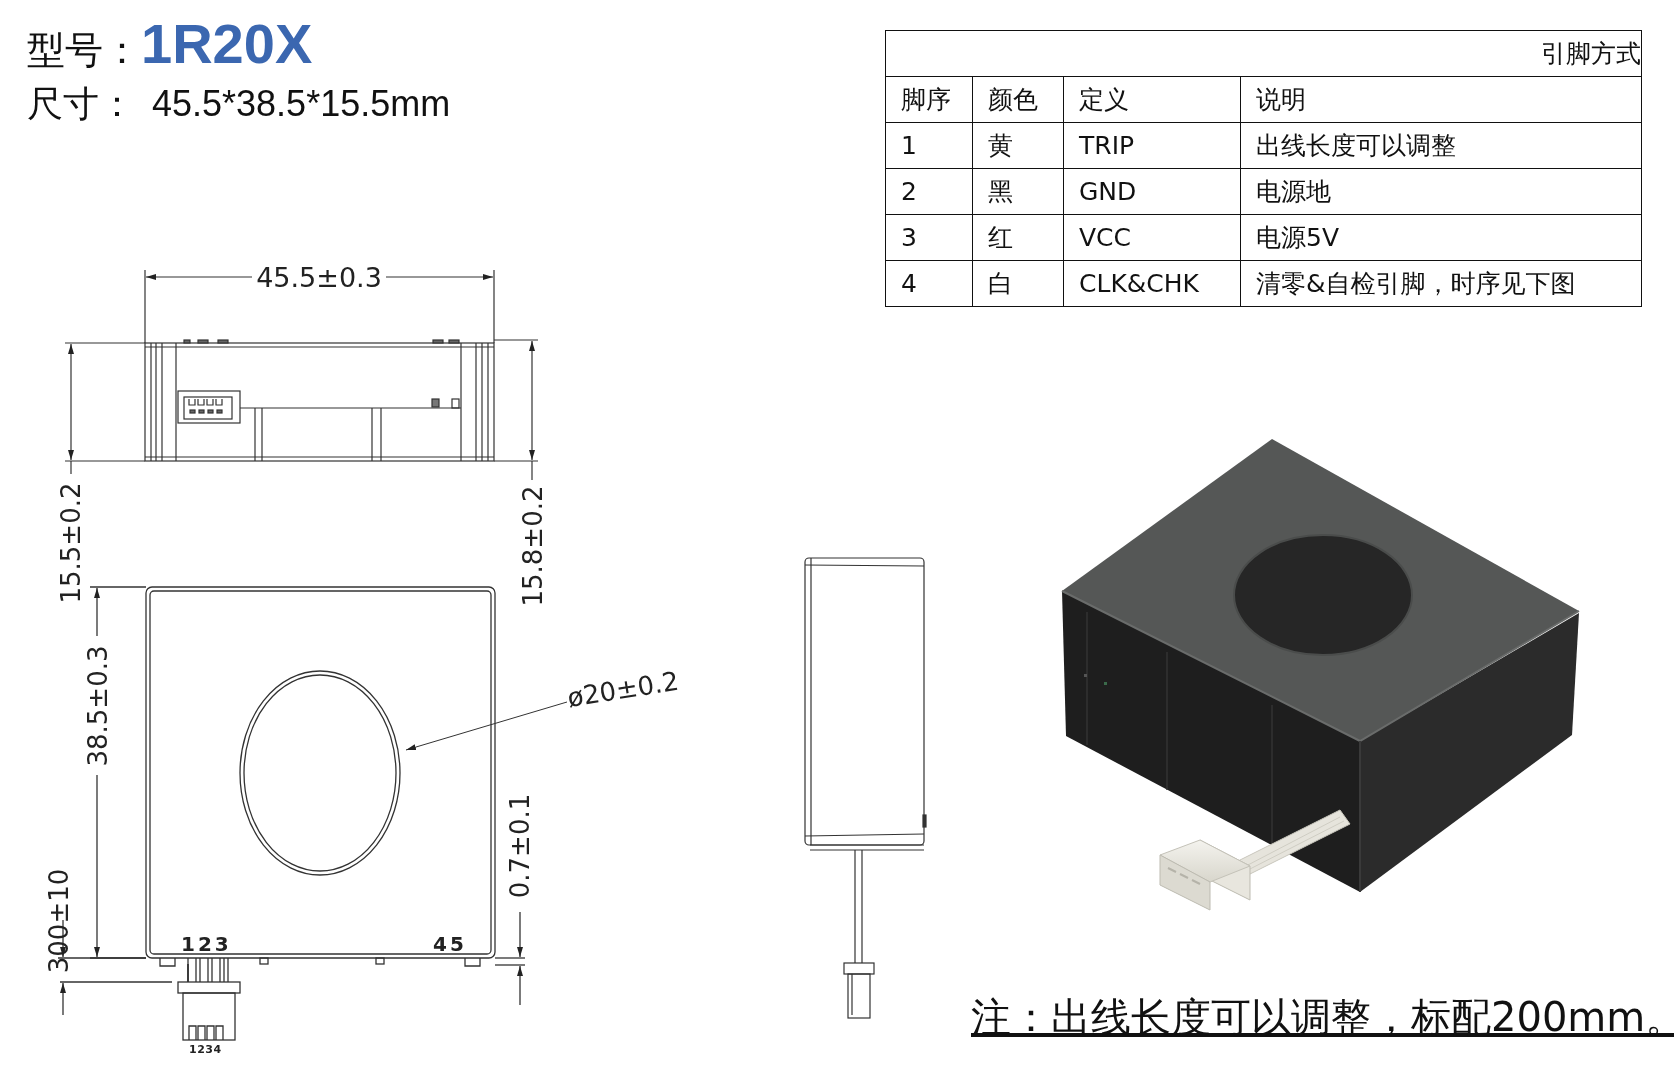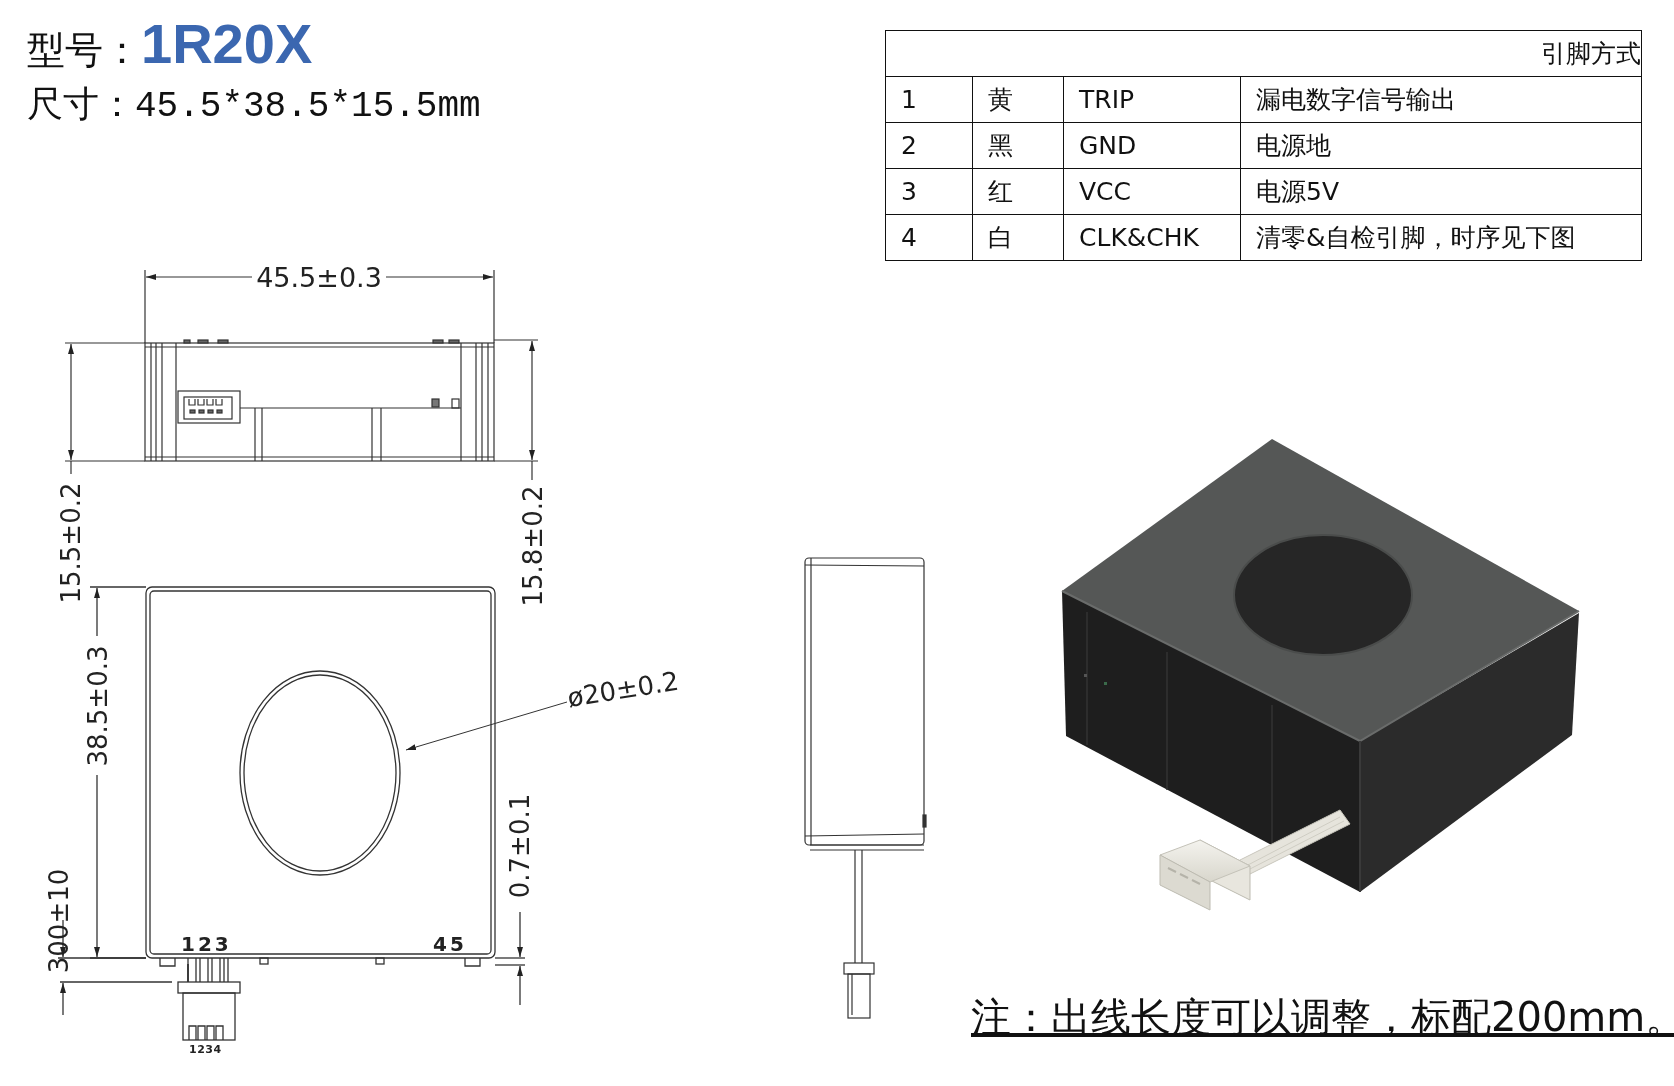--- a/index.html
+++ b/index.html
@@ -1,21 +1,21 @@
 <!DOCTYPE html>
 <html><head>
 <meta charset="utf-8">
 <style>
   html, body { margin: 0; padding: 0; background: #ffffff; }
   body { width: 1674px; height: 1086px; position: relative; overflow: hidden;
          font-family: "DejaVu Sans", "Liberation Sans", sans-serif; color: #111; }
   .model-line { position: absolute; left: 27px; top: 20px; font-size: 38px; line-height: 48px; white-space: nowrap; }
   .model-value { color: #3b67b0; font-weight: bold; font-family: "Liberation Sans", "DejaVu Sans", sans-serif; font-size: 56px; }
   .size-line { position: absolute; left: 27px; top: 80px; font-size: 36px; line-height: 48px; white-space: nowrap; }
-  .size-value { font-family: Liberation Mono, monospace; }
+  .size-value { font-family: Liberation Sans, sans-serif; margin-left: 17px; }
   table.pin-table { position: absolute; left: 885px; top: 30px; width: 757px; border-collapse: collapse; font-size: 25px; }
   table.pin-table td, table.pin-table th { border: 1.5px solid #111; height: 45px; padding: 0 0 0 15px; text-align: left; font-weight: normal; white-space: nowrap; }
   table.pin-table th.title-cell { text-align: right; padding: 0; }
   table.pin-table col.c1 { width: 87px; }
   table.pin-table col.c2 { width: 91px; }
   table.pin-table col.c3 { width: 177px; }
   .note { position: absolute; left: 971px; top: 990px; font-size: 40px; white-space: nowrap; text-decoration: underline; }
   svg.drawing { position: absolute; left: 0; top: 0; }
   svg text.dim { font-family: "DejaVu Sans", sans-serif; fill: #222; }
 </style>
@@ -34,24 +34,30 @@
       <col class="c1">
       <col class="c2">
       <col class="c3">
       <col class="c4">
     </colgroup>
   <tbody>
       <tr>
     <th class="title-cell" colspan="4">引脚方式</th>
   </tr>
   <tr>
+    <td>脚序</td>
+    <td>颜色</td>
+    <td>定义</td>
+    <td>说明</td>
+  </tr>
+  <tr>
     <td>1</td>
     <td>黄</td>
     <td>TRIP</td>
-    <td>漏电数字信号输出</td>
+    <td>出线长度可以调整</td>
   </tr>
   <tr>
     <td>2</td>
     <td>黑</td>
     <td>GND</td>
     <td>电源地</td>
   </tr>
   <tr>
     <td>3</td>
     <td>红</td>

